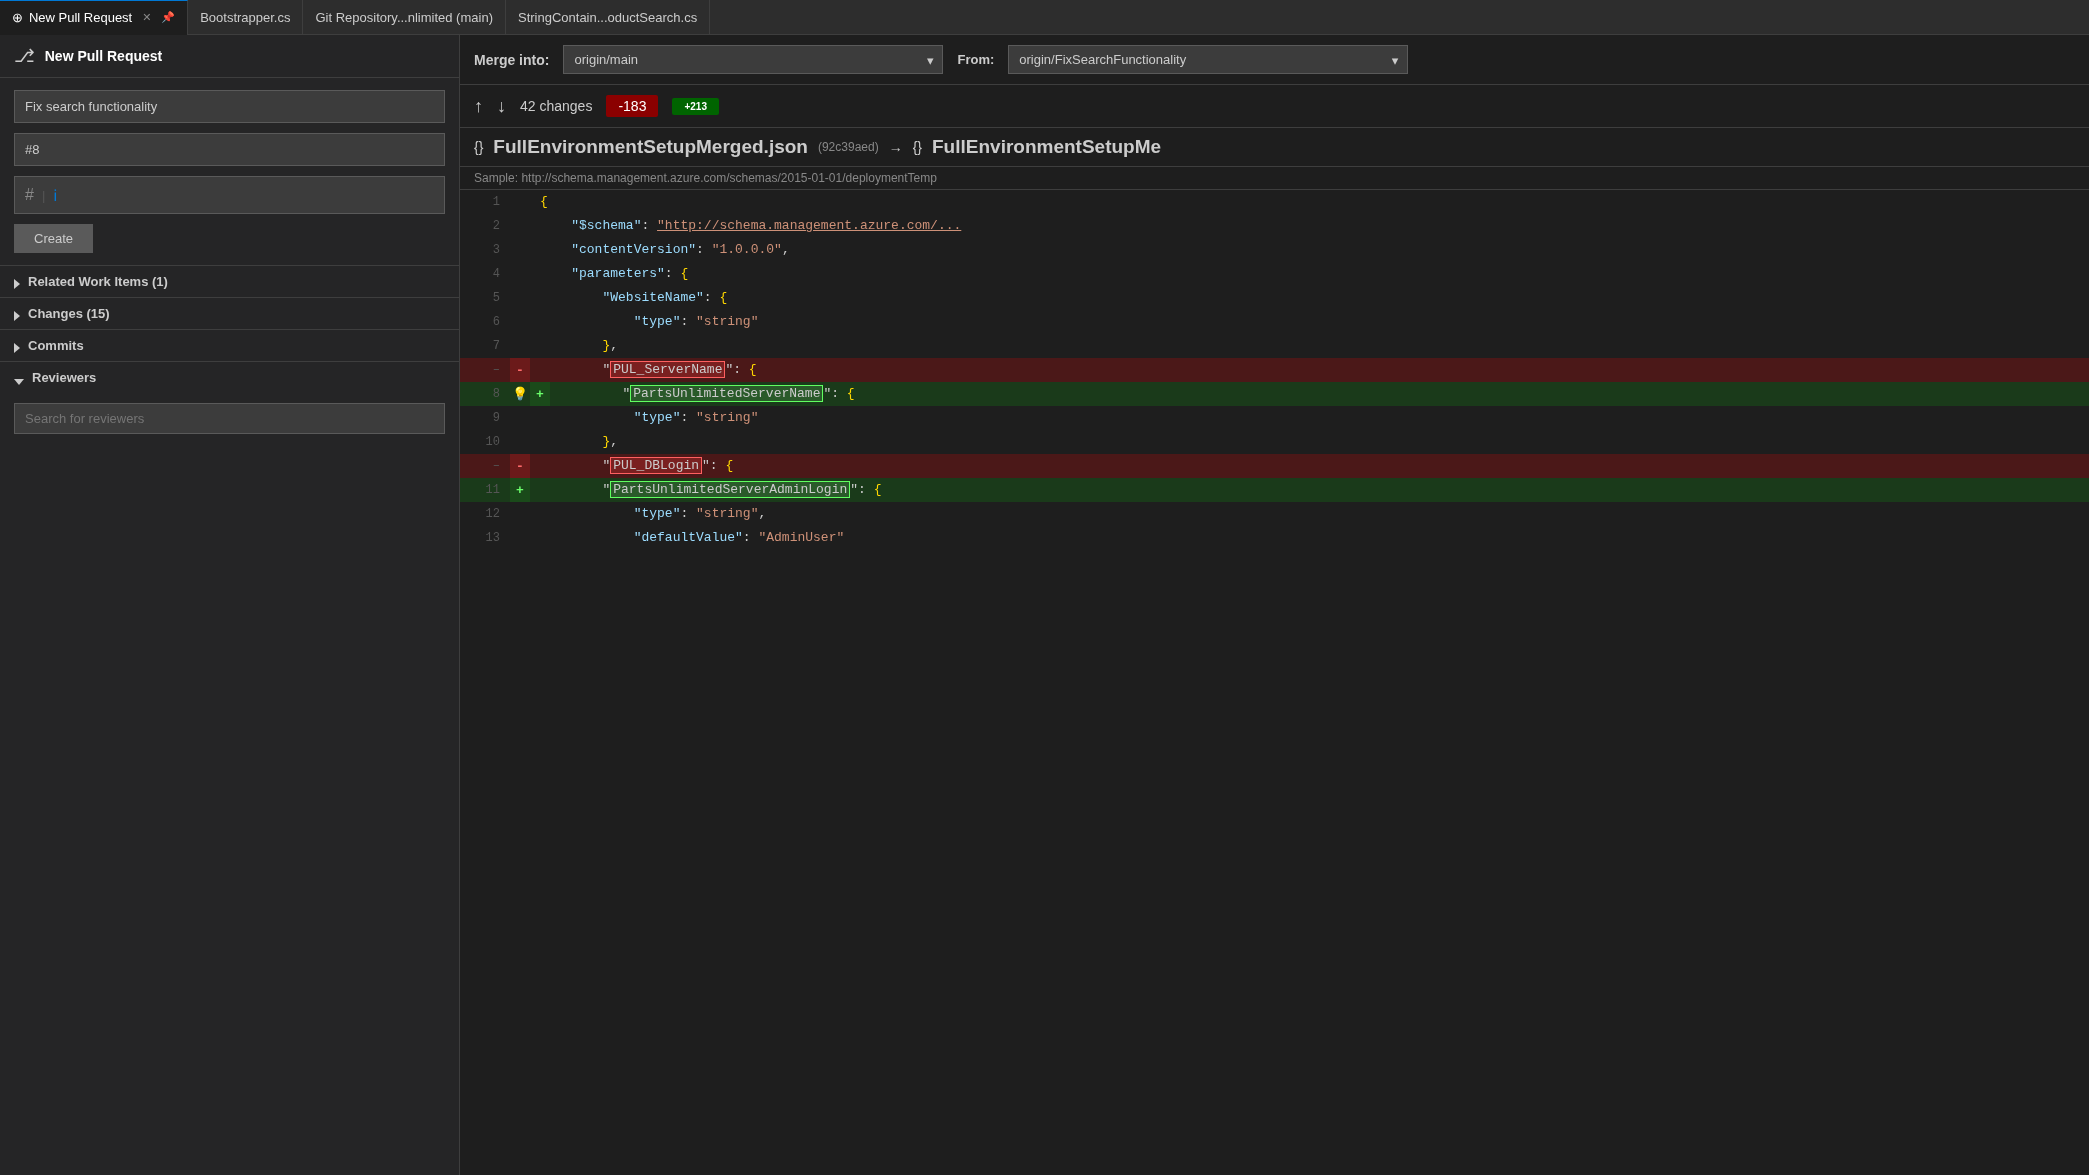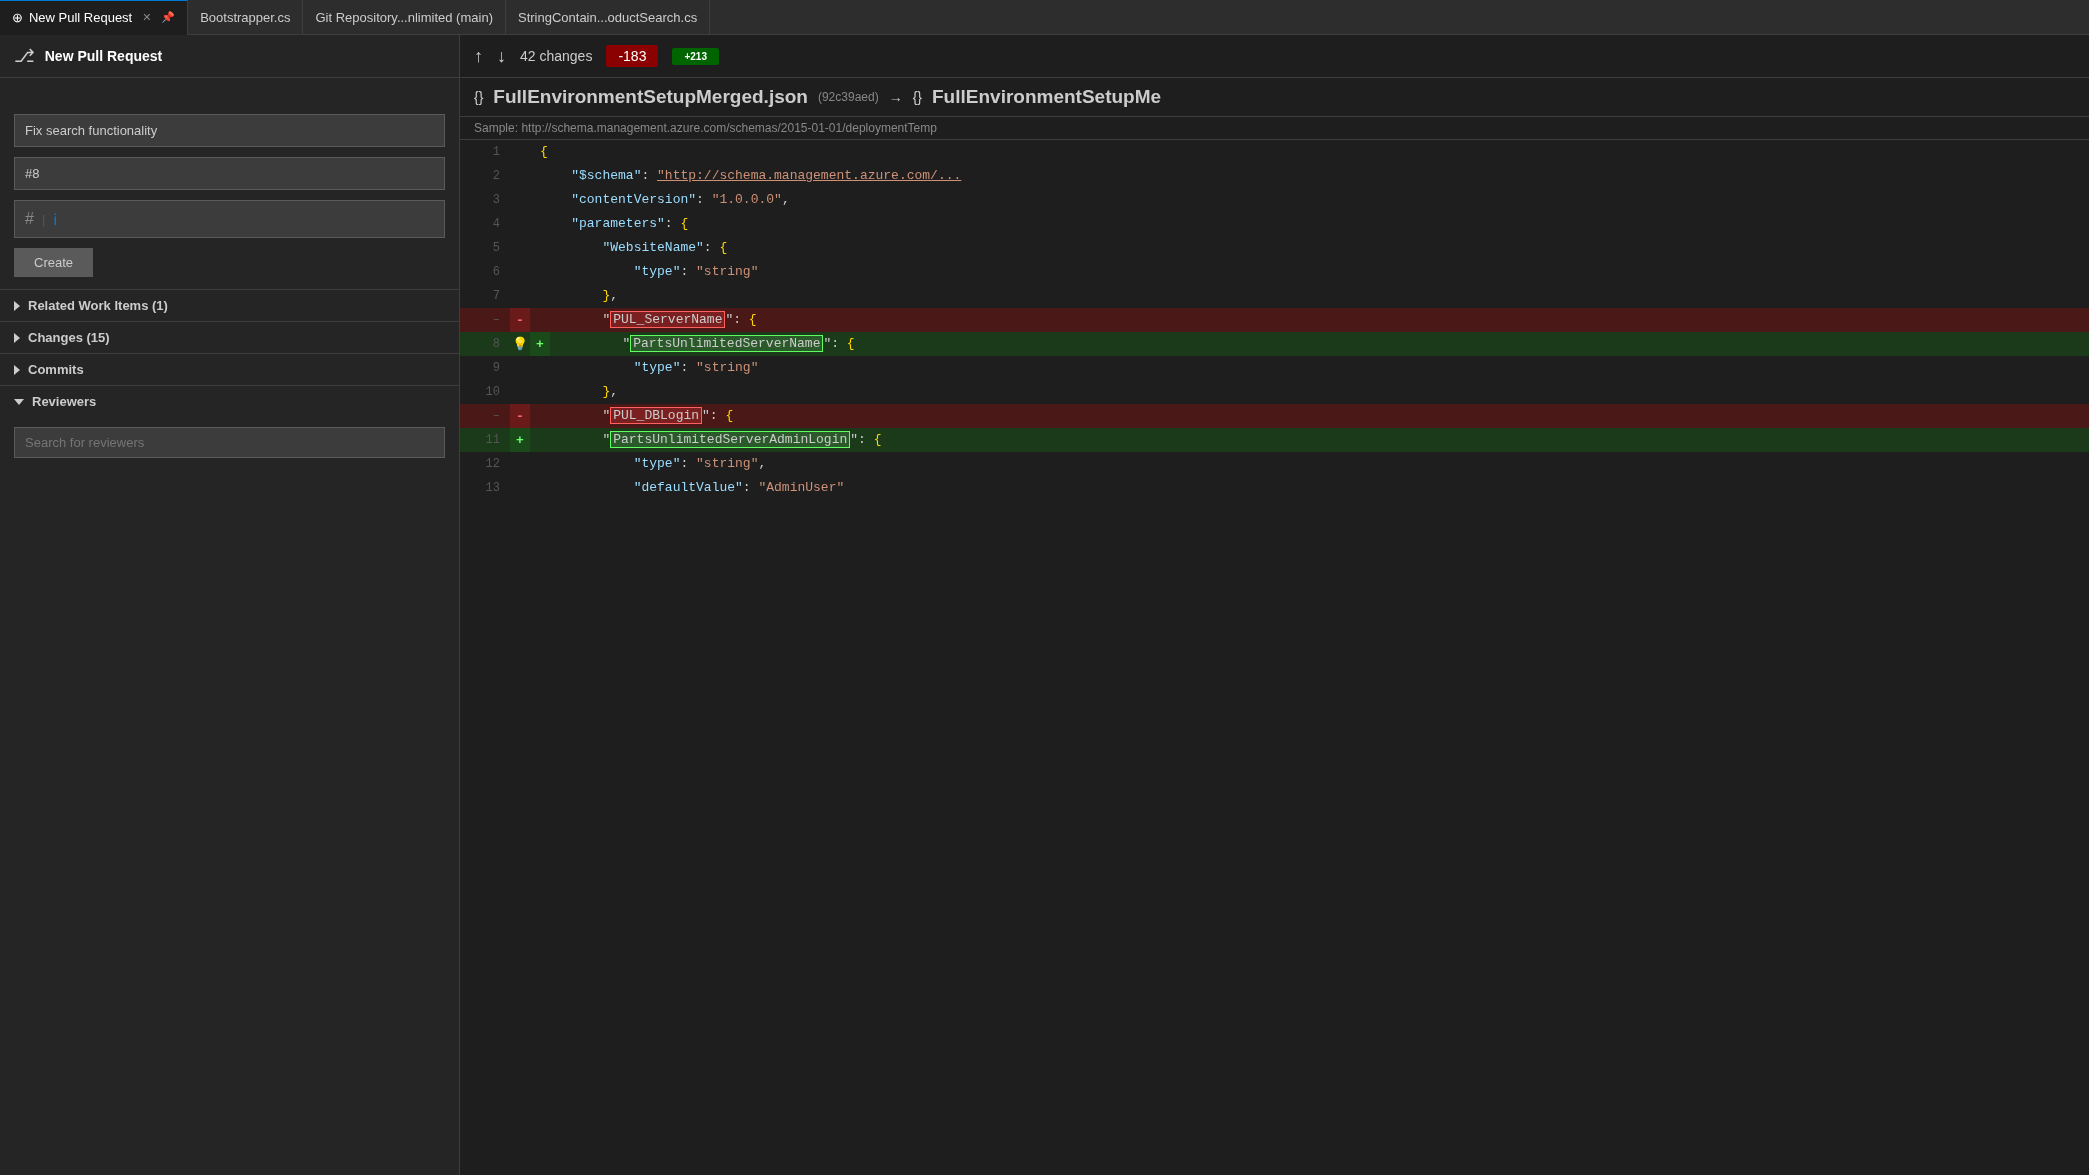--- a/index.html
+++ b/index.html
@@ -91,21 +91,20 @@
     }
 
     .pr-title-input {
       background: #3c3c3c;
       border: 1px solid #5a5a5a;
       color: #cccccc;
       padding: 8px 10px;
       font-size: 13px;
       width: 100%;
       outline: none;
-      margin-top: 24px;
     }
 
     .pr-number-input {
       background: #3c3c3c;
       border: 1px solid #5a5a5a;
       color: #cccccc;
       padding: 8px 10px;
       font-size: 13px;
       width: 100%;
       outline: none;
@@ -138,21 +137,21 @@
       border: none;
       color: #cccccc;
       padding: 7px 20px;
       font-size: 13px;
       cursor: pointer;
       width: fit-content;
     }
 
     .section-header {
       display: flex;
-      align-items: center;
+      align-items: flex-end;
       gap: 8px;
       padding: 8px 14px;
       cursor: pointer;
       border-top: 1px solid #3e3e3e;
     }
     .chevron-right {
       display: inline-block;
       width: 0;
       height: 0;
       border-top: 5px solid transparent;
@@ -455,20 +454,34 @@
     </div>
 
     <div class="reviewers-content">
       <input class="reviewer-search" type="text" placeholder="Search for reviewers" style="">
     </div>
 
   </div>
 
   <div class="right-panel">
 
+    <div class="diff-toolbar">
+      <span class="merge-into-label">Merge into:</span>
+      <div class="select-wrapper">
+        <select class="merge-select">
+          <option>origin/main</option>
+        </select>
+      </div>
+      <span class="from-label">From:</span>
+      <div class="select-wrapper">
+        <select class="from-select">
+          <option>origin/FixSearchFunctionality</option>
+        </select>
+      </div>
+    </div>
 
     <div class="diff-stats">
       <span class="arrow-up">↑</span>
       <span class="arrow-down">↓</span>
       <span class="changes-count">42 changes</span>
       <span class="deletions-badge">-183</span>
       <span class="additions-badge">+213</span>
     </div>
 
     <div class="file-header">

